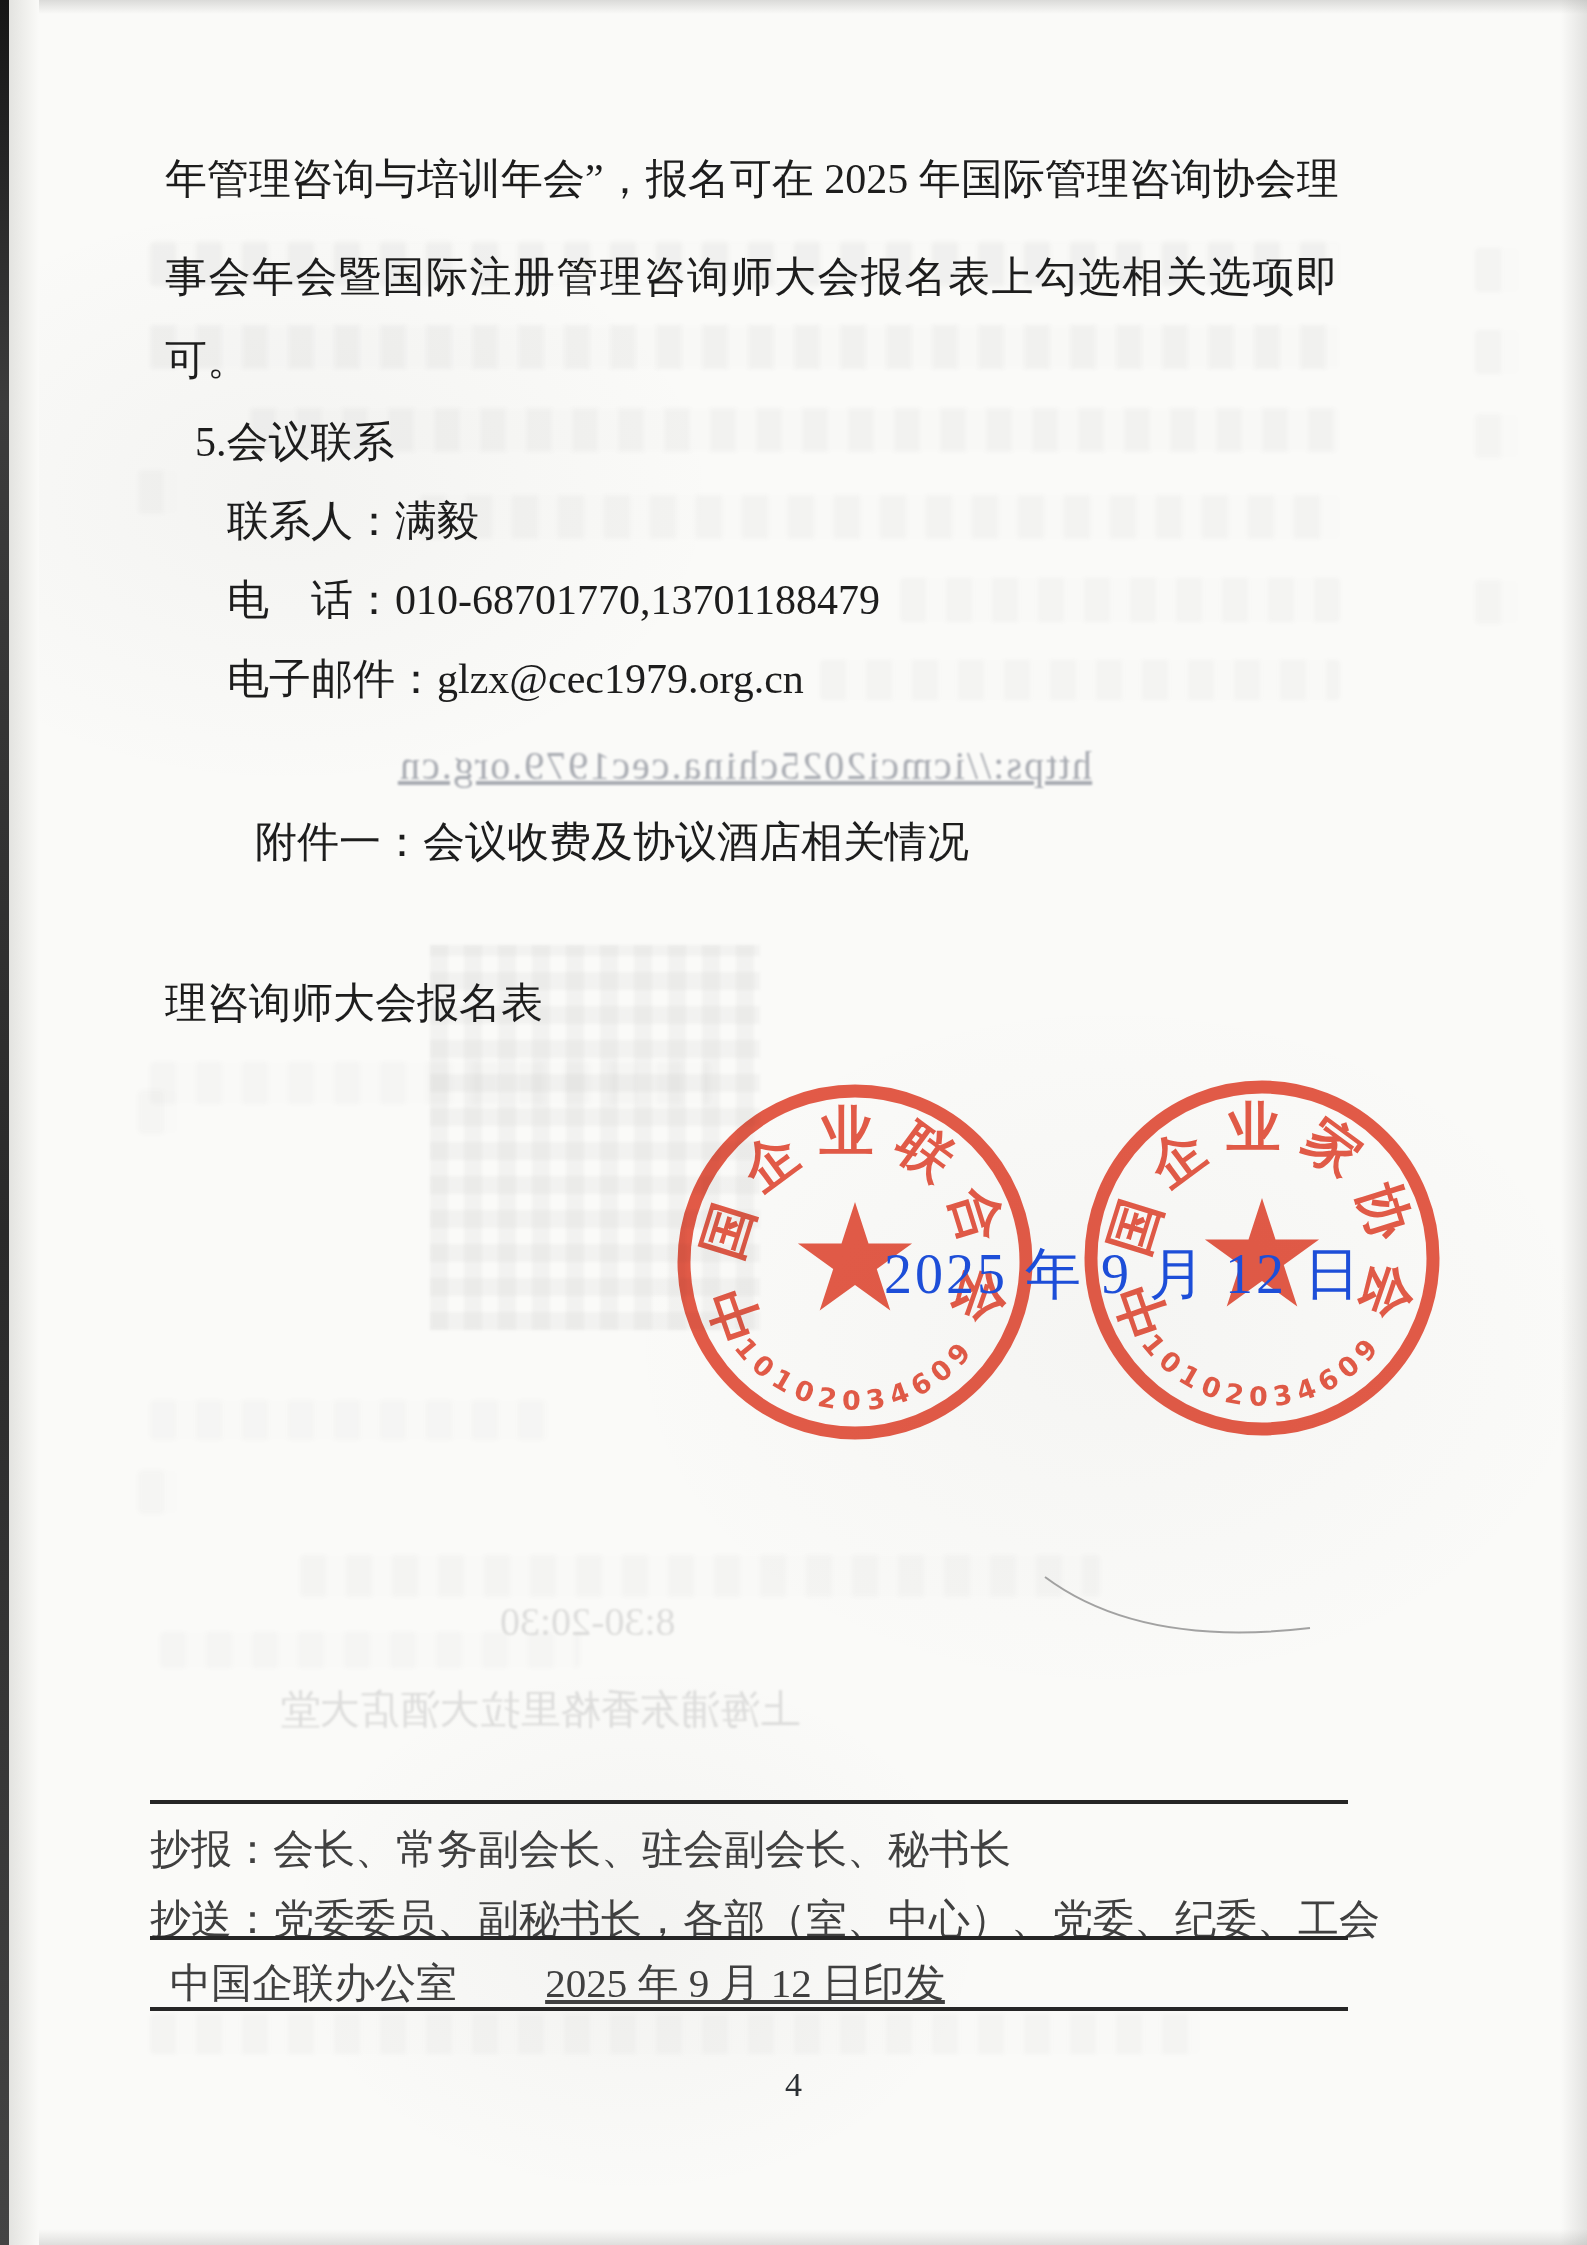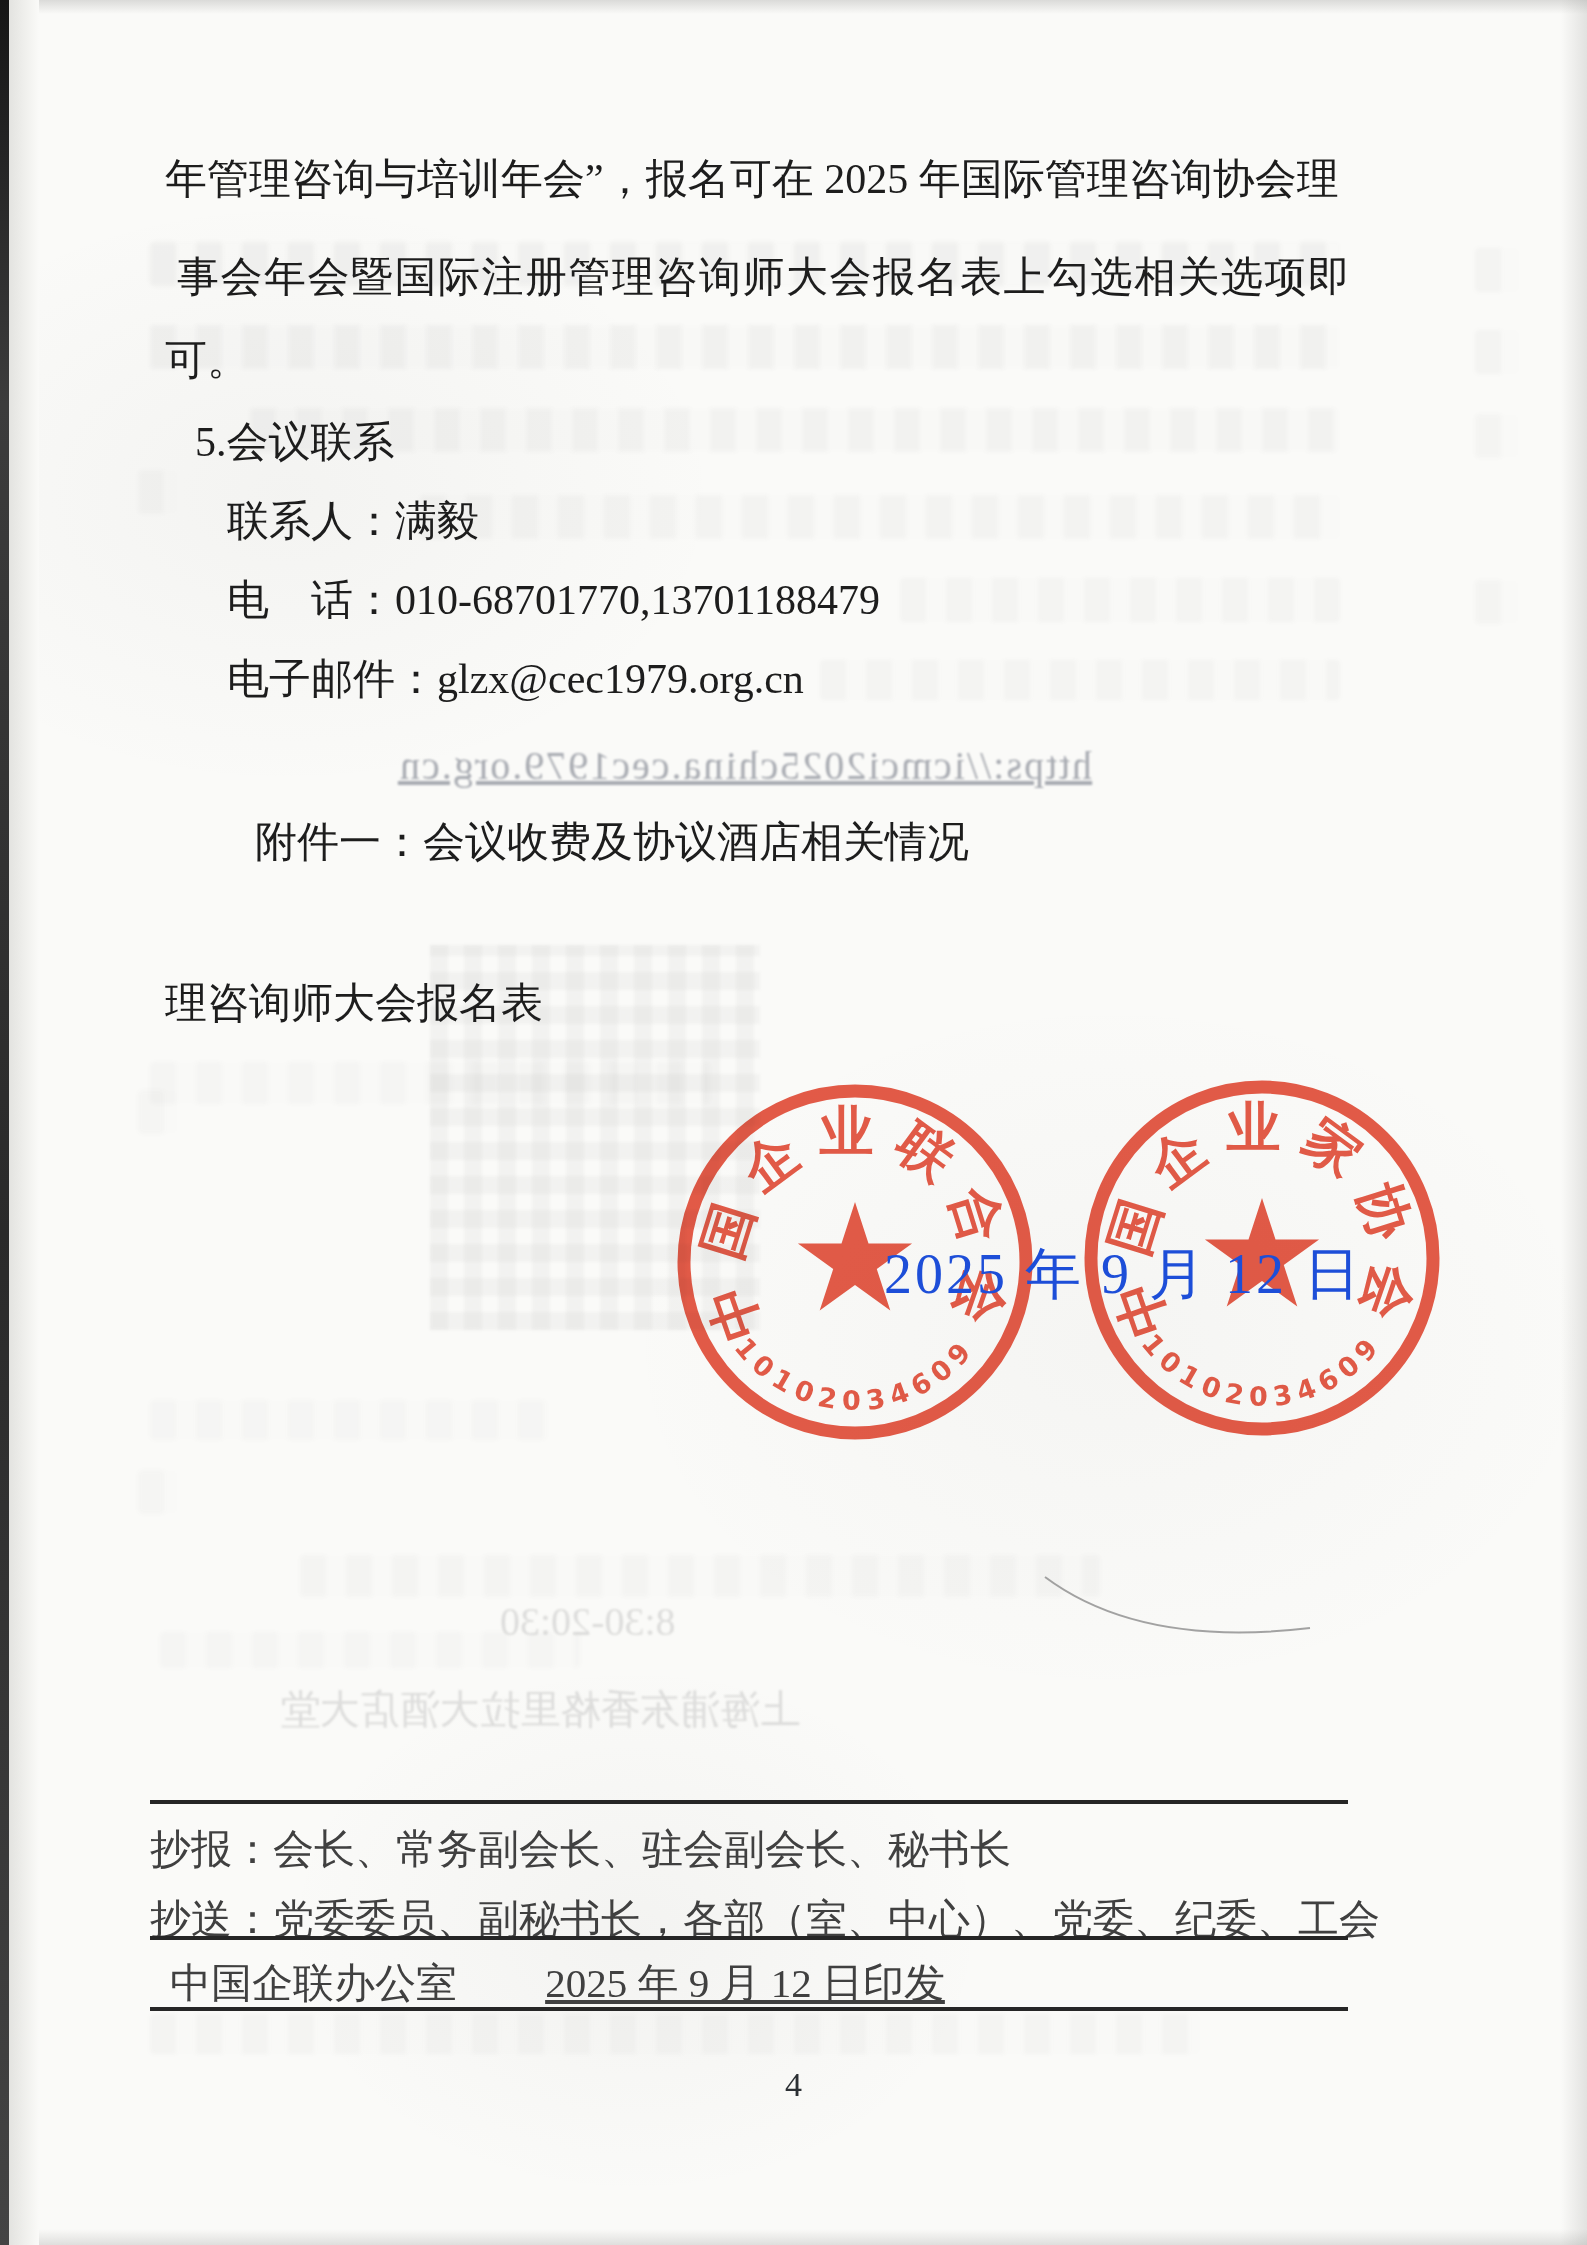--- a/index.html
+++ b/index.html
@@ -24,21 +24,21 @@
   .edge-bottom{position:absolute;left:0;bottom:0;width:1587px;height:16px;
     background:linear-gradient(0deg,rgba(160,160,158,.30),rgba(160,160,158,0));}
   .wash{position:absolute;left:0;top:0;width:100%;height:100%;pointer-events:none;
     background:
       radial-gradient(620px 420px at 18% 22%, rgba(120,120,118,.05), rgba(0,0,0,0) 70%),
       radial-gradient(700px 500px at 70% 60%, rgba(120,120,118,.04), rgba(0,0,0,0) 70%),
       radial-gradient(500px 380px at 40% 86%, rgba(120,120,118,.05), rgba(0,0,0,0) 70%);}
   
   .line{position:absolute;white-space:nowrap;font-size:42px;line-height:1.1;
     font-family:"Liberation Serif","DejaVu Serif",serif;color:#1d1d1d;}
-  .sp15{letter-spacing:1.5px;margin-left:12px;}
+  .sp15{letter-spacing:1.5px;}
   .footer-line{position:absolute;white-space:nowrap;font-size:41px;color:#404040;}
   .rule{position:absolute;height:4px;background:#262626;}
   .page-num{position:absolute;font-size:34px;color:#2b2f33;}
   
   .blob{position:absolute;filter:blur(2.2px);border-radius:4px;
     background:repeating-linear-gradient(90deg, rgba(95,95,95,.12) 0 26px, rgba(95,95,95,.02) 26px 46px);}
   .qrblob{position:absolute;filter:blur(1.4px);opacity:.55;
     background:
      repeating-linear-gradient(90deg, rgba(110,110,110,.10) 0 18px, rgba(110,110,110,0) 18px 34px),
      repeating-linear-gradient(0deg, rgba(110,110,110,.10) 0 18px, rgba(110,110,110,0) 18px 34px);}

